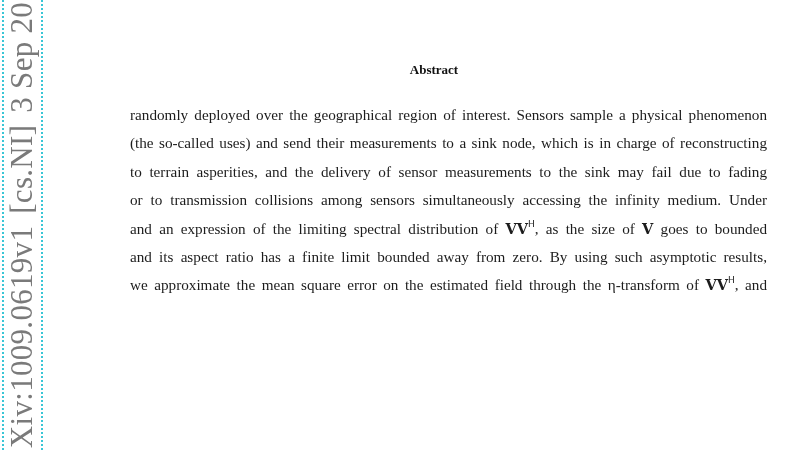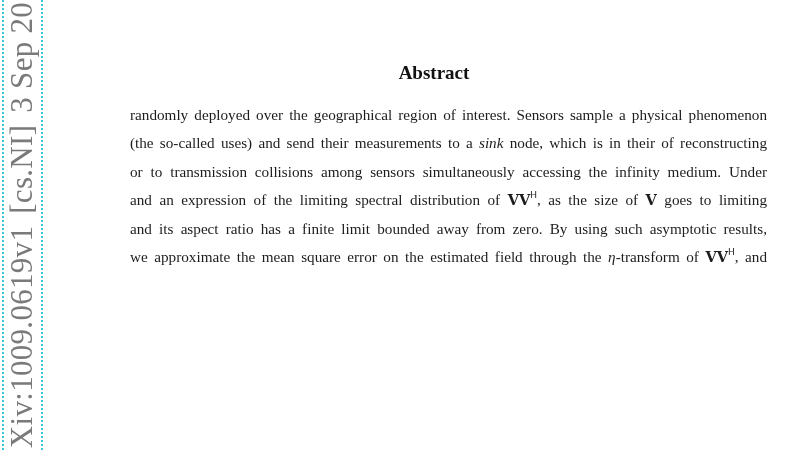--- a/index.html
+++ b/index.html
@@ -48,57 +48,58 @@
 
     .abstract-title {
       position: absolute;
       top: 62px;
       left: 0;
       width: 800px;
       padding-left: 68px;
       box-sizing: border-box;
       text-align: center;
       font-weight: bold;
-      font-size: 19px;
+      font-size: 13px;
       color: #111;
     }
     .abstract-body {
       position: absolute;
       top: 101px;
       left: 130px;
       width: 637px;
       font-size: 15.2px;
       line-height: 28.4px;
       color: #1c1c1c;
     }
     .line {
       display: block;
       white-space: nowrap;
       text-align: justify;
       text-align-last: justify;
       height: 28.4px;
     }
     .line.indent { padding-left: 27px; }
-    .ital { font-style: italic; }
+    .ital { }
     .bold-math { font-weight: bold; font-family: "DejaVu Serif", serif; font-size: 14.5px; }
     sup { font-size: 9px; font-family: "DejaVu Sans", sans-serif; vertical-align: 7px; line-height: 0; }
   </style>
 </head>
 <body>
 
 <div class="margin-stamp">
   <div class="dotted-line left"></div>
   <div class="dotted-line right"></div>
   <div class="stamp-text">
     <span>Xiv:1009.0619v1</span><span class="gap"></span><span>[cs.NI]</span><span class="gap"></span><span>3 Sep 20</span>
   </div>
 </div>
 
 <div class="abstract-title">Abstract</div>
 
 <div class="abstract-body">
   <span class="line">randomly deployed over the geographical region of interest. Sensors sample a physical phenomenon</span>
-  <span class="line"><span>(the so-called uses) and send their measurements to a </span><span class="ital">sink</span><span> node, which is in their of reconstructing</span></span>
+  <span class="line"><span>(the so-called uses) and send their measurements to a </span><span class="ital">sink</span><span> node, which is in charge of reconstructing</span></span>
+  <span class="line">to terrain asperities, and the delivery of sensor measurements to the sink may fail due to fading</span>
   <span class="line">or to transmission collisions among sensors simultaneously accessing the infinity medium. Under</span>
-  <span class="line"><span>and an expression of the limiting spectral distribution of </span><span class="bold-math">VV</span><sup>H</sup><span>, as the size of </span><span class="bold-math">V</span><span> goes to limiting</span></span>
+  <span class="line"><span>and an expression of the limiting spectral distribution of </span><span class="bold-math">VV</span><sup>H</sup><span>, as the size of </span><span class="bold-math">V</span><span> goes to bounded</span></span>
   <span class="line">and its aspect ratio has a finite limit bounded away from zero. By using such asymptotic results,</span>
   <span class="line"><span>we approximate the mean square error on the estimated field through the </span><span class="ital">η</span><span>-transform of </span><span class="bold-math">VV</span><sup>H</sup><span>, and</span></span>
 </div>
 
 </body></html>

